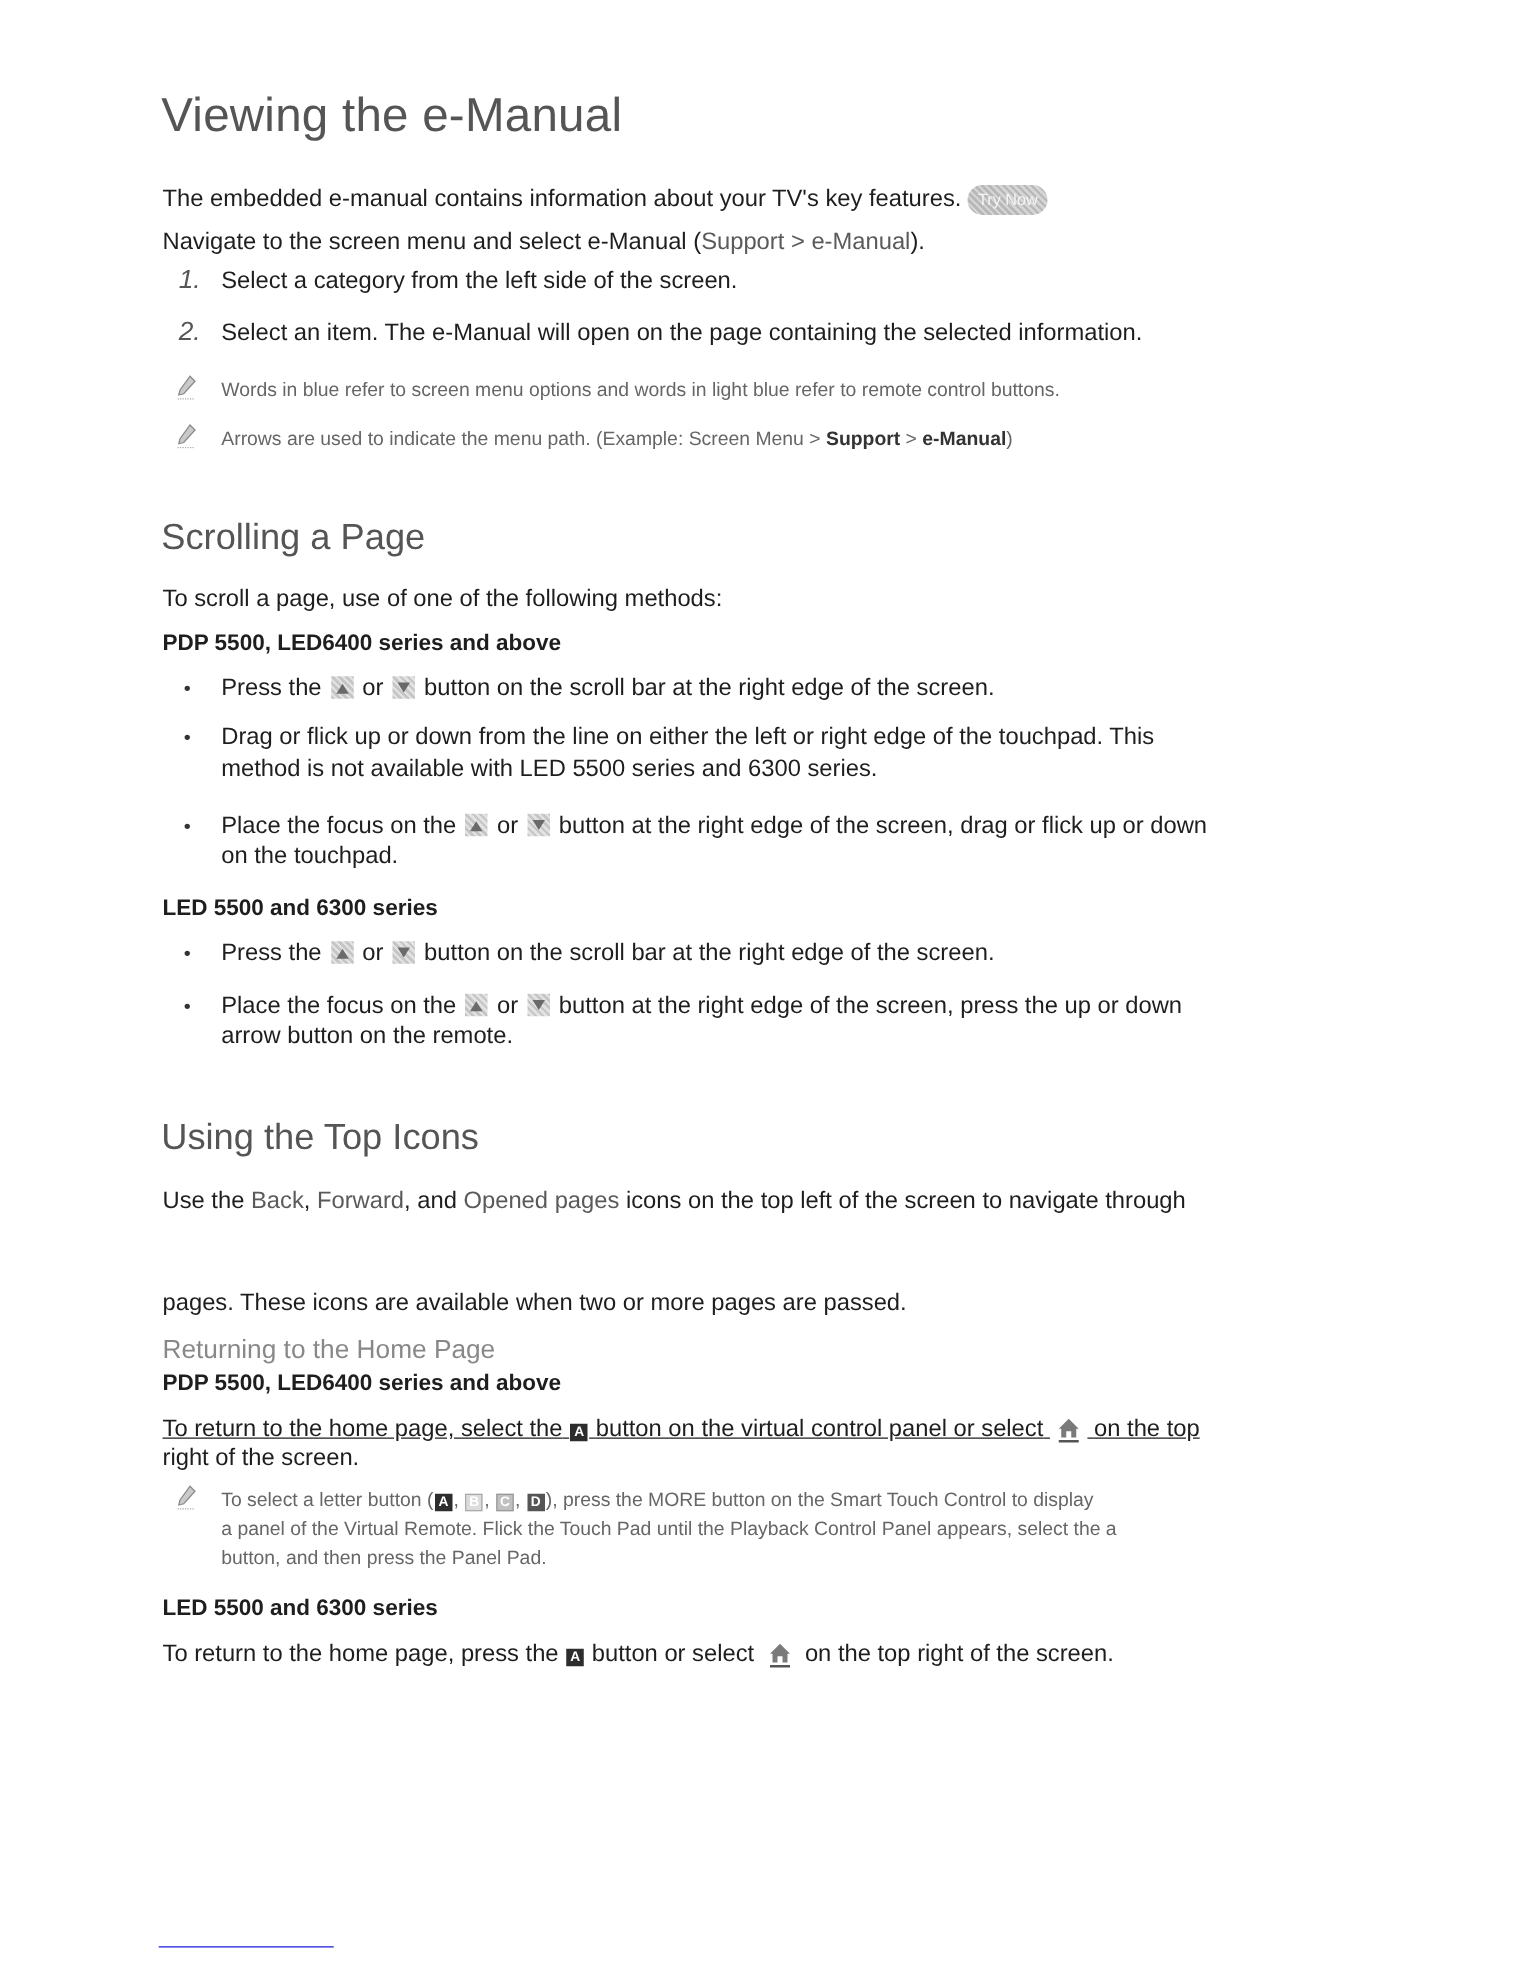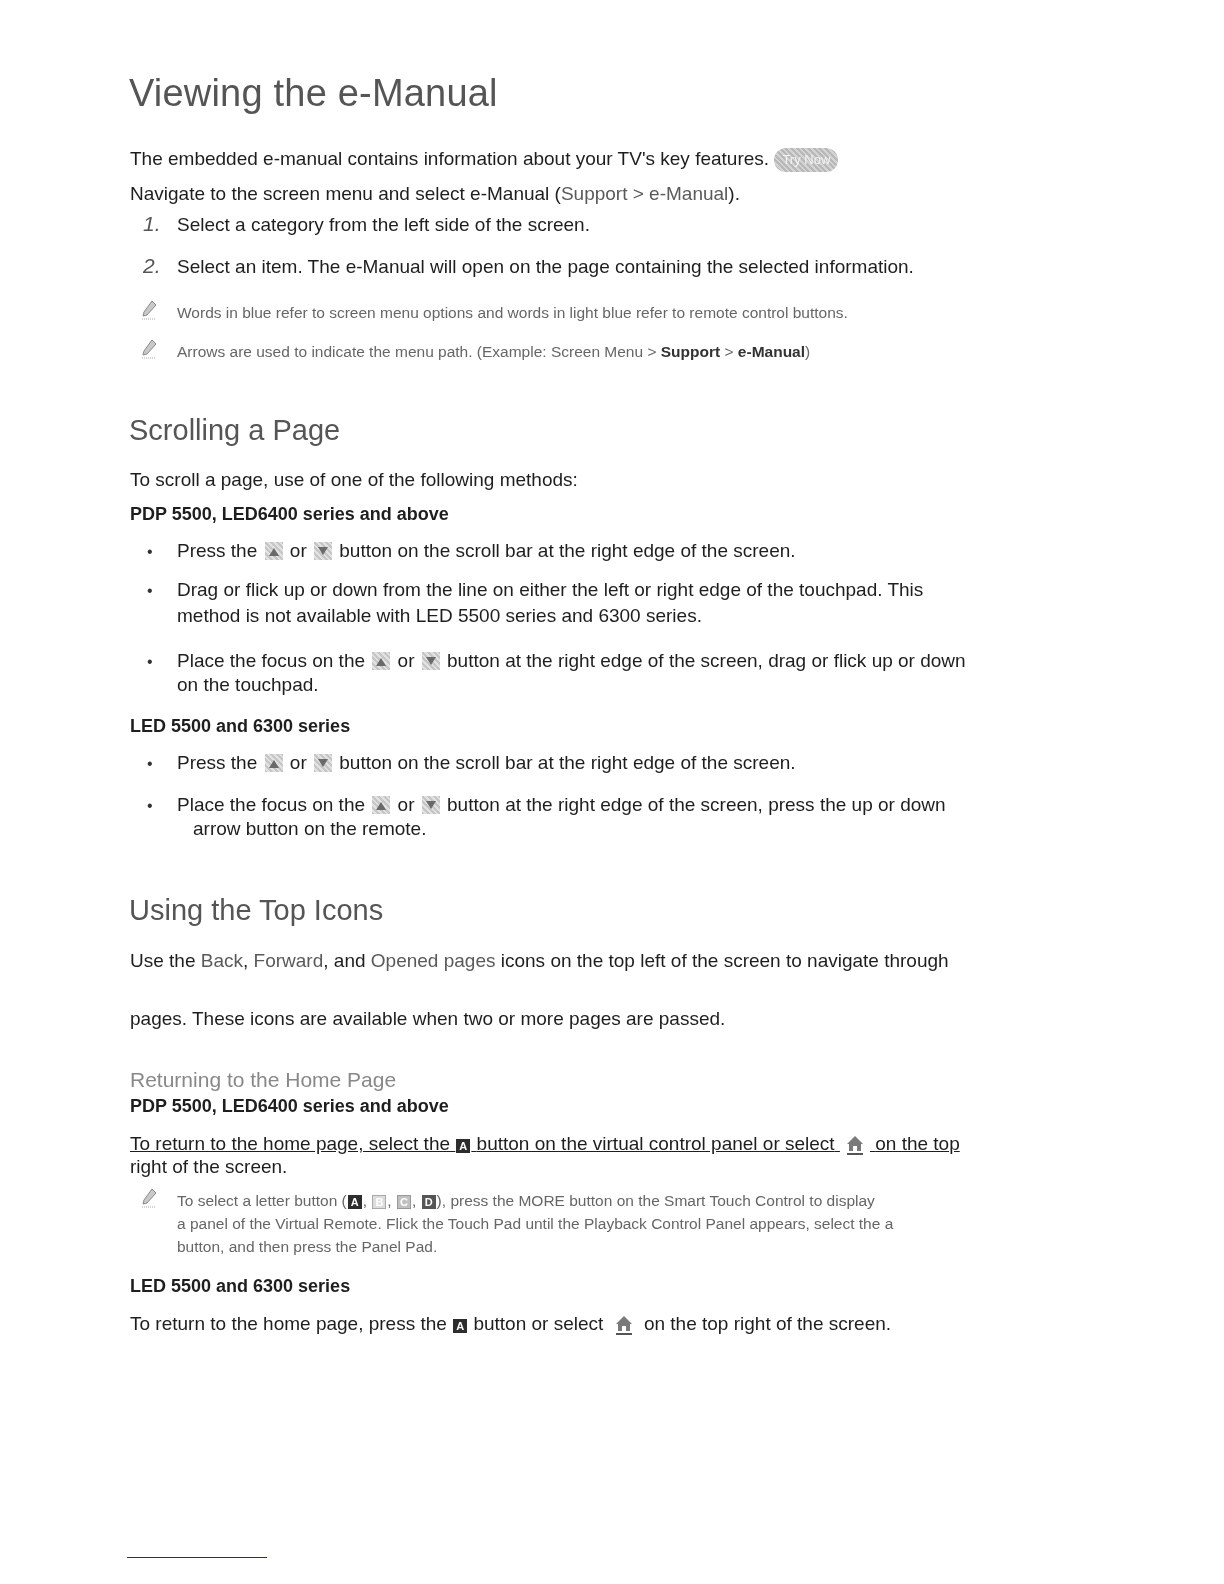--- a/index.html
+++ b/index.html
@@ -118,27 +118,27 @@
 </div>
 
 <div class="abs bullet" style="left:147px; top:797px;">•</div>
 <div class="abs p" style="left:177px; top:794px;">
   <span>Place the focus on the</span>
   <span class="arrowbtn"><span class="tri up"></span></span>
   <span>or</span>
   <span class="arrowbtn"><span class="tri down"></span></span>
   <span>button at the right edge of the screen, press the up or down</span>
 </div>
-<div class="abs p" style="left:177px; top:818px;margin-left:16px;">arrow button on the remote.</div>
+<div class="abs p" style="left:177px; top:818px;">arrow button on the remote.</div>
 
 <div class="abs h2" style="left:129px; top:894px;">Using the Top Icons</div>
 <div class="abs p" style="left:130px; top:950px;">
   <span>Use the </span><span class="menu">Back</span><span>, </span><span class="menu">Forward</span><span>, and </span><span class="menu">Opened pages</span><span> icons on the top left of the screen to navigate through</span>
 </div>
-<div class="abs p" style="left:130px; top:1008px;">pages. These icons are available when two or more pages are passed.</div>
+<div class="abs p" style="left:130px; top:1032px;">pages. These icons are available when two or more pages are passed.</div>
 
 <div class="abs h3" style="left:130px; top:1046px;margin-top:22px;">Returning to the Home Page</div>
 <div class="abs sub" style="left:130px; top:1096px;">PDP 5500, LED6400 series and above</div>
 
 <div class="abs p" style="left:130px; top:1133px;text-decoration:underline;">
   <span>To return to the home page, select the</span>
   <span class="letter a">A</span>
   <span>button on the virtual control panel or select</span>
   <svg class="home">
       <use href="#house"></use>

